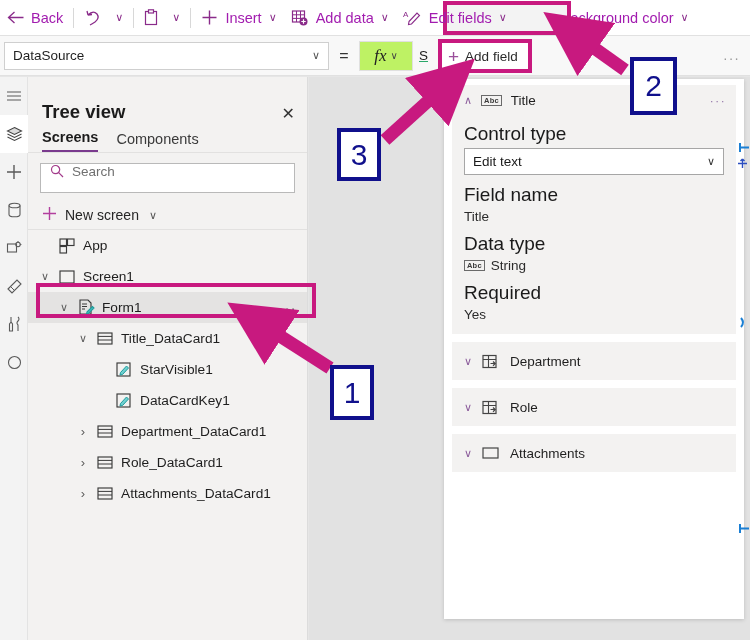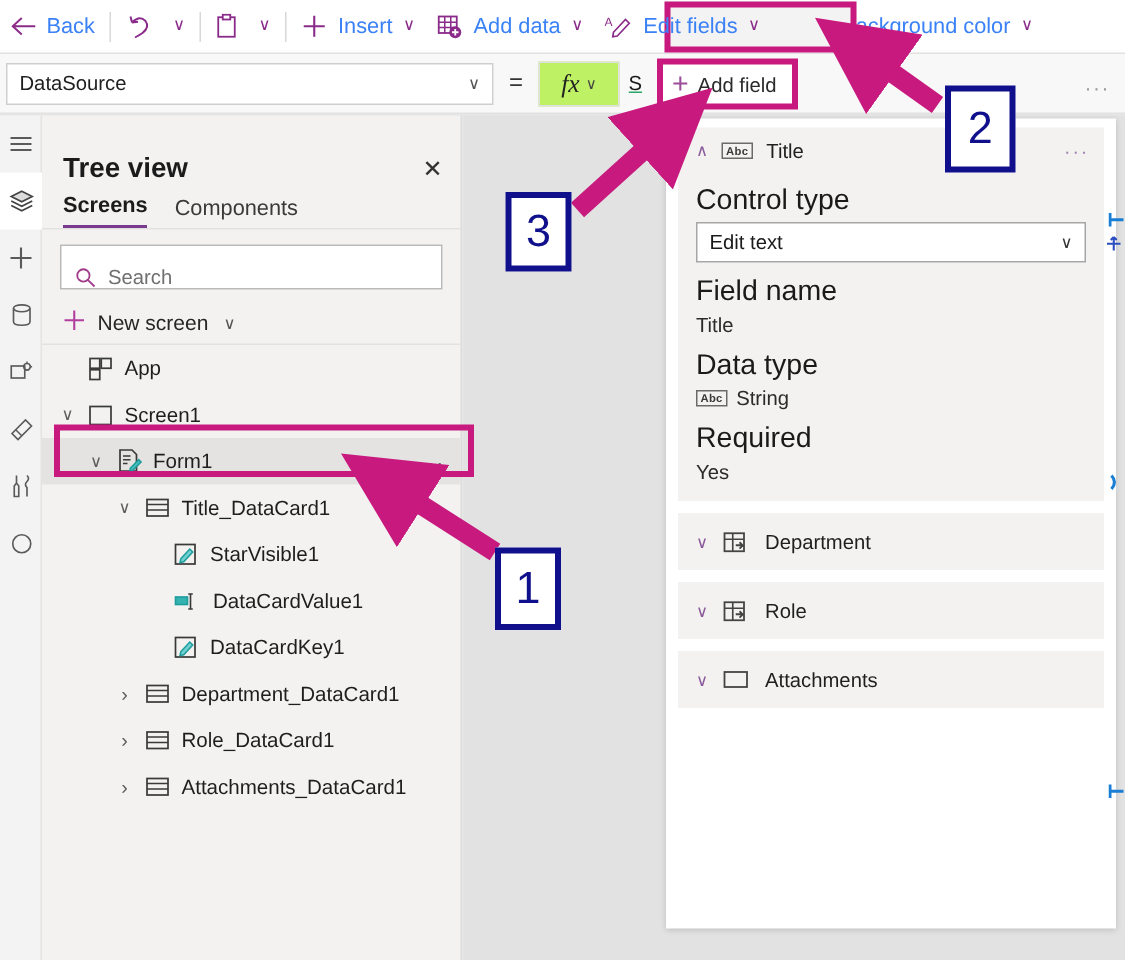--- a/index.html
+++ b/index.html
@@ -28,21 +28,21 @@
     display: flex; align-items: center; height: 36px;
     padding: 0 7px; gap: 7px;
     color: #333333; font-size: 14.5px;
     white-space: nowrap; cursor: default;
   }
   .cmd-item .glyph { color: #8a2b8a; display: flex; align-items: center; }
   .cmd-sep {
     width: 1px; height: 20px; background: #d8d8d8; margin: 0 3px;
   }
   .chev { color: #8a2b8a; font-size: 11px; line-height: 1; }
-  .cmd-label { color: #3b82f6; }
+  .cmd-label { color: #a21caf; }
 
   
   .hl-editfields {
     position: absolute; left: 443px; top: 1px;
     width: 128px; height: 34px;
     border: 4px solid #c8197f;
     background: #f3f3f3;
     z-index: 6;
   }
 
@@ -143,21 +143,21 @@
     font-size: 14.5px; color: #3a3a3a; padding-bottom: 5px;
   }
   .tree-tab.sel {
     color: #1b1b1b; font-weight: 600;
     border-bottom: 2.5px solid #7a3b8e;
     margin-top: 20px;
   }
   .search-row { padding: 10px 12px 6px 12px; }
   .search-box {
     height: 30px; background: #ffffff; border: 1px solid #b9b9b9;
-    display: flex; align-items: flex-end; gap: 8px; padding: 0 9px;
+    display: flex; align-items: flex-start; gap: 8px; padding: 0 9px;
   }
   .search-box .si { color: #a23a8a; font-size: 13px; display:flex; }
   .search-box .sp { font-size: 13.5px; color: #707070; }
   .newscreen {
     display: flex; align-items: center; gap: 8px;
     padding: 2px 14px 0 14px; height: 30px;
   }
   .newscreen .plus { color: #b23f9e; font-size: 17px; line-height: 1; }
   .newscreen .lbl { font-size: 14px; color: #262626; }
   .newscreen .chev3 { font-size: 11px; color: #555; margin-left: 2px; }
@@ -509,30 +509,20 @@
         </div>
         <div class="node" style="padding-left: 67px;">
           <span class="twisty"></span>
           <span class="nicon">
             <svg width="16" height="16" viewBox="0 0 16 16">
               <rect x="1" y="1" width="13" height="13" stroke="#3a3a3a" stroke-width="1.15" fill="none"></rect>
               <path d="M4.5 10.5 L10.5 4 L12.5 6 L6.5 12.5 L4 13 Z" stroke="#1f9c9c" stroke-width="1" fill="#6fd0d0"></path>
             </svg>
           </span>
           <span>StarVisible1</span>
-        </div>
-        <div class="node" style="padding-left: 67px;">
-          <span class="twisty"></span>
-          <span class="nicon">
-            <svg width="19" height="12" viewBox="0 0 19 12">
-              <rect x="1" y="3" width="8" height="5" stroke="#1f9c9c" stroke-width="1.1" fill="#35b3b3"></rect>
-              <path d="M11 1 V11 M9.5 1 H12.5 M9.5 11 H12.5" stroke="#3a3a3a" stroke-width="1.1"></path>
-            </svg>
-          </span>
-          <span>DataCardValue1</span>
         </div>
         <div class="node" style="padding-left: 67px;">
           <span class="twisty"></span>
           <span class="nicon">
             <svg width="16" height="16" viewBox="0 0 16 16">
               <rect x="1" y="1" width="13" height="13" stroke="#3a3a3a" stroke-width="1.15" fill="none"></rect>
               <path d="M4.5 10.5 L10.5 4 L12.5 6 L6.5 12.5 L4 13 Z" stroke="#1f9c9c" stroke-width="1" fill="#6fd0d0"></path>
             </svg>
           </span>
           <span>DataCardKey1</span>

